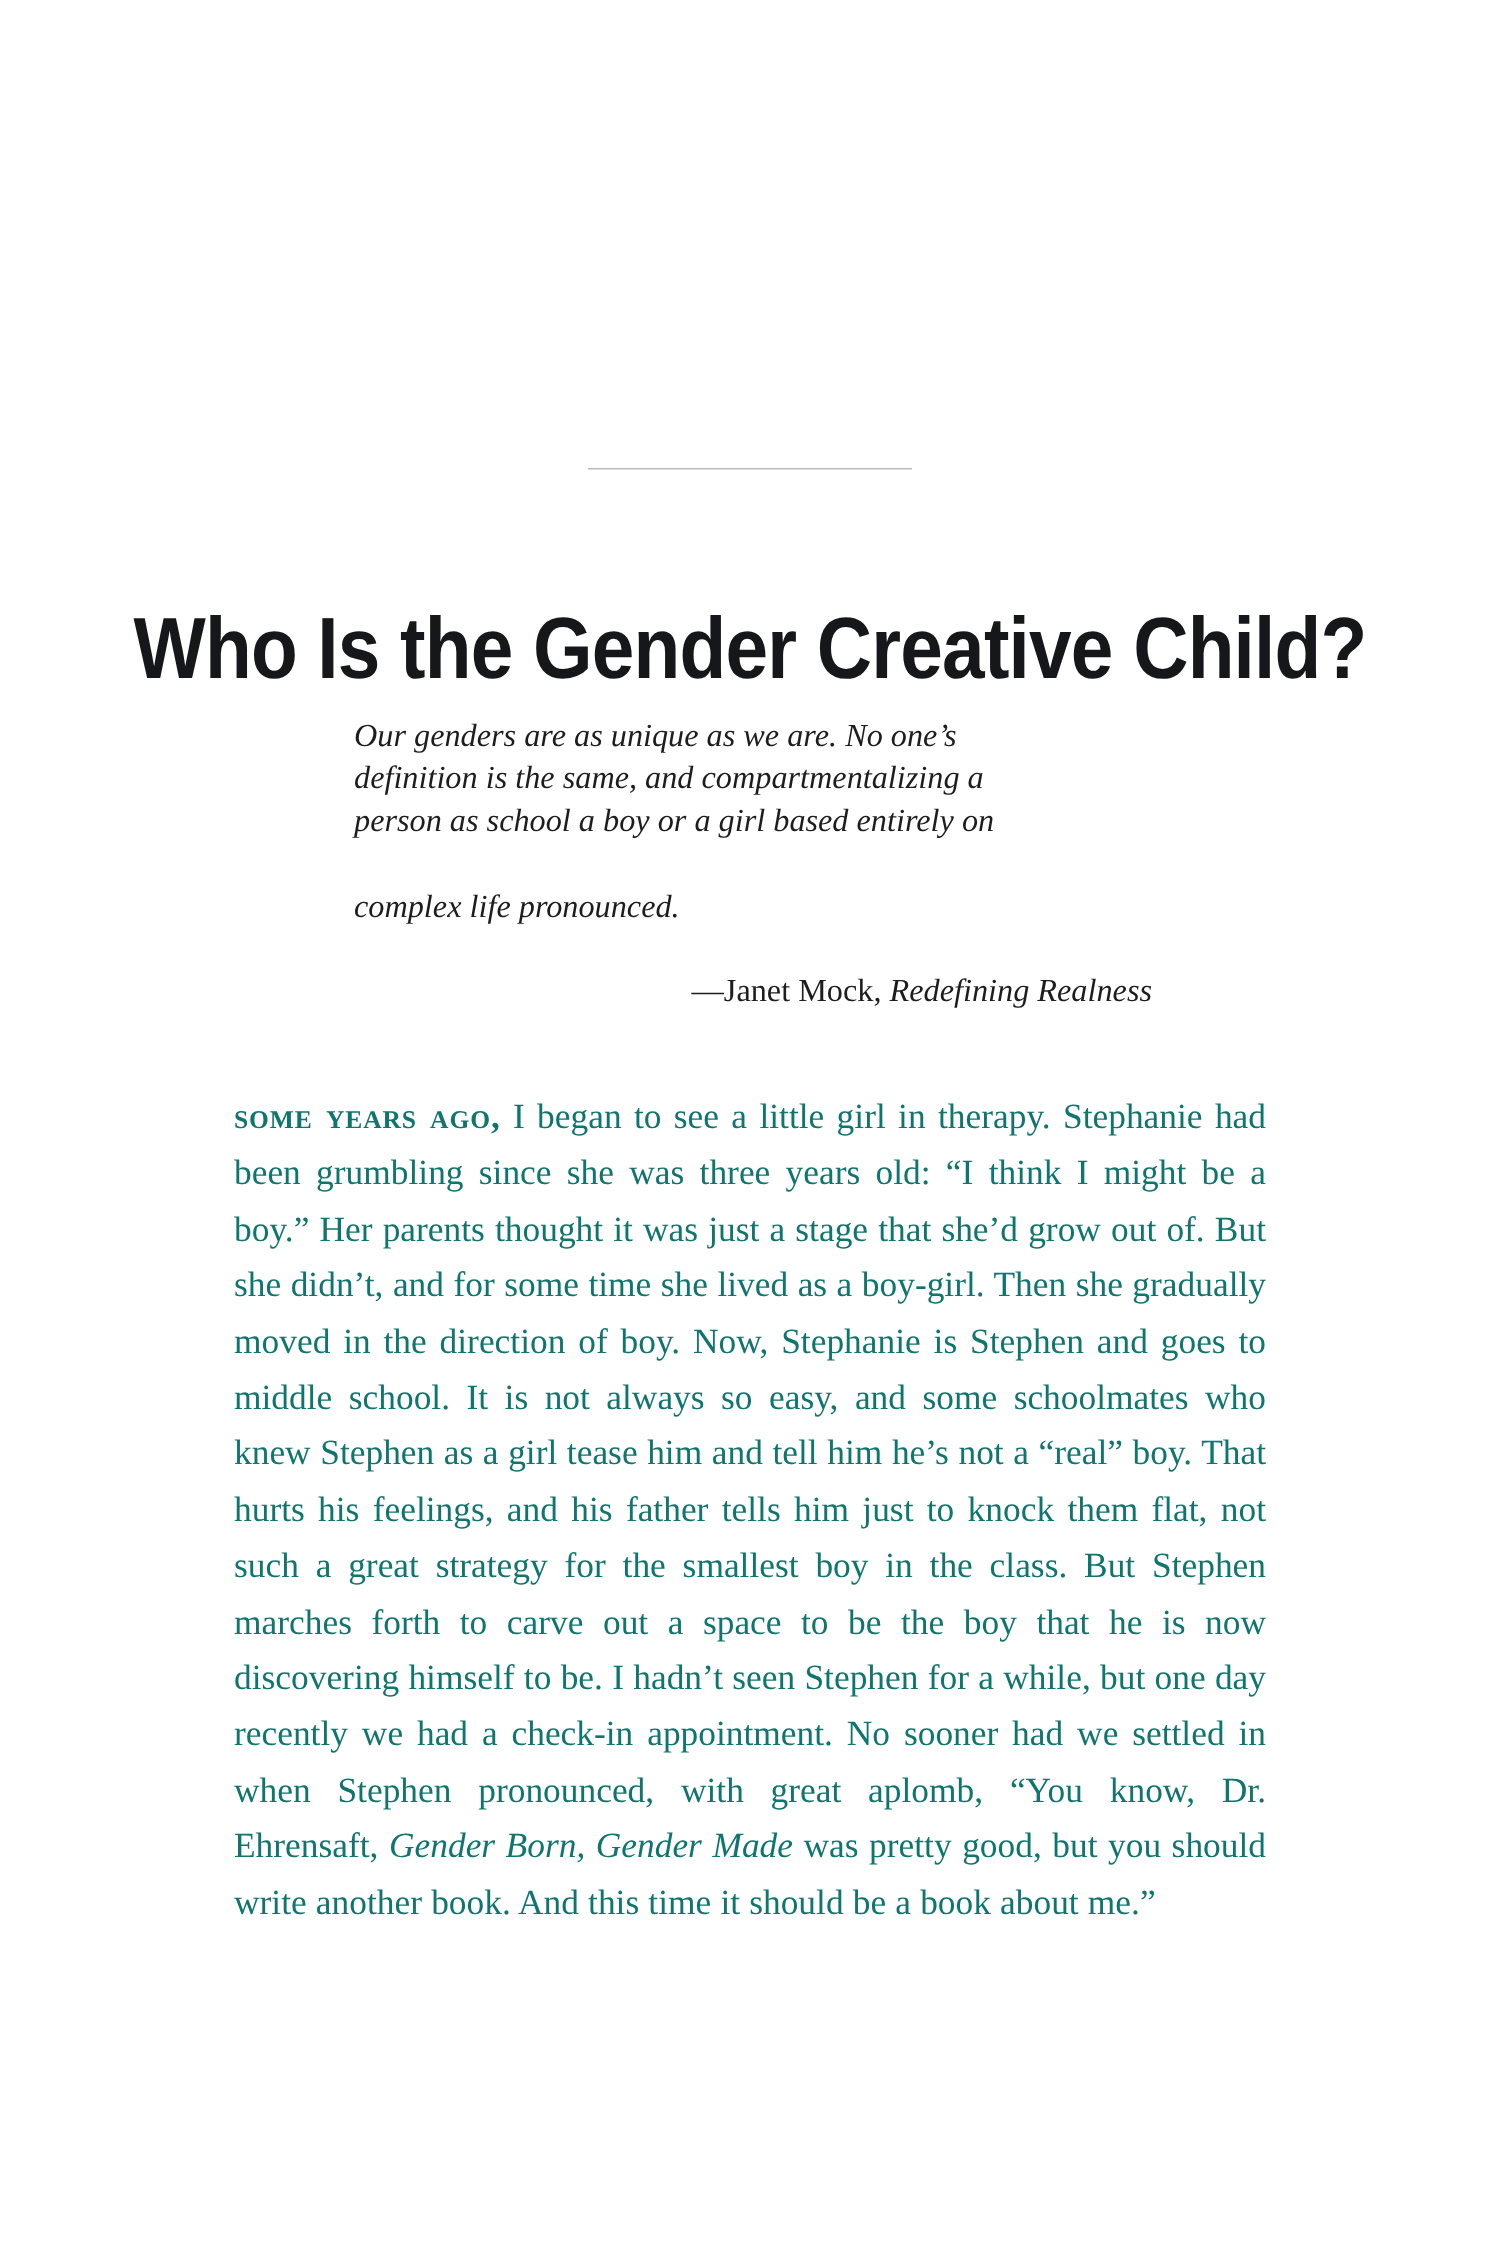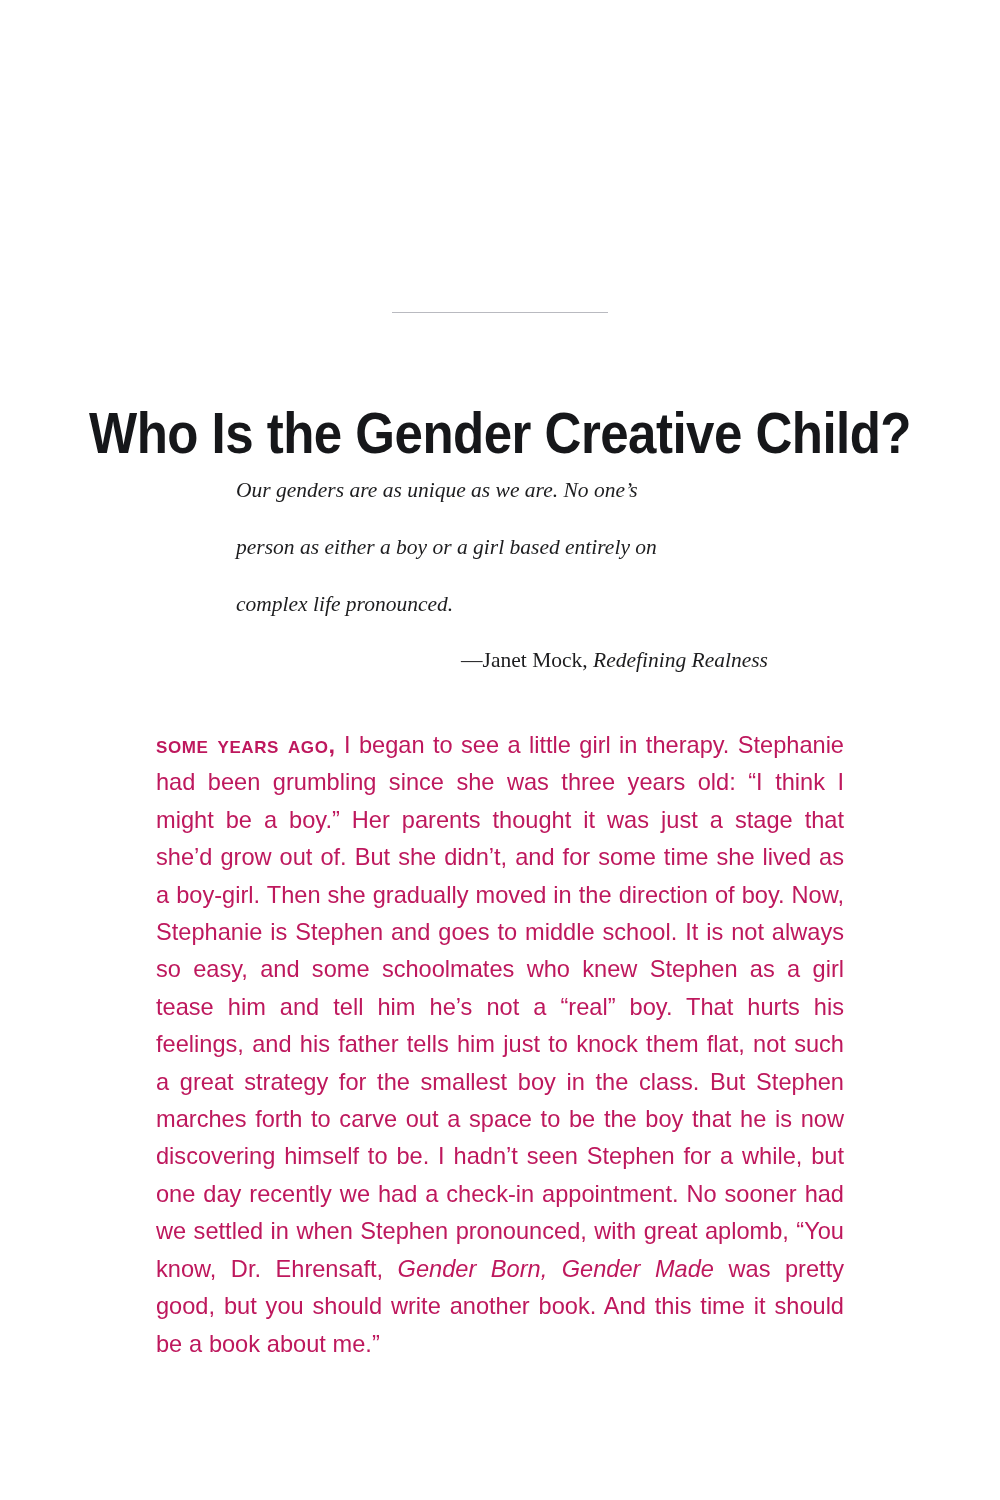--- a/index.html
+++ b/index.html
@@ -104,24 +104,24 @@
     position: absolute;
     top: 727px;
     left: 156px;
     width: 688px;
   }
 
   .body-par {
     margin: 0;
     text-align: justify;
     text-justify: inter-word;
-    font-family: Liberation Sans, sans-serif;
+    font-family: Liberation Serif, serif;
     font-size: 23.6px;
     line-height: 37.4px;
-    color: #be185d;
+    color: #0f766e;
     hyphens: manual;
     word-spacing: 0.2px;
   }
 
   .lead-in {
     font-weight: 700;
     font-variant: small-caps;
     text-transform: lowercase;
     letter-spacing: 0.6px;
     font-size: 23.6px;
@@ -135,22 +135,22 @@
 <div class="page">
 
 
   <div class="chapter-rule"></div>
 
   <h1 class="chapter-title">Who Is the Gender Creative Child?</h1>
 
   <div class="epigraph">
     <p class="epigraph-text">
       <span>Our genders are as unique as we are. No one’s</span><br>
-      <br>
-      <span>person as either a boy or a girl based entirely on</span><br>
+      <span>definition is the same, and compartmentalizing a</span><br>
+      <span>person as school a boy or a girl based entirely on</span><br>
       <br>
       <span>complex life pronounced.</span>
     </p>
     <p class="epigraph-attrib"><span>—Janet Mock, </span><span class="work">Redefining Realness</span></p>
   </div>
 
   <div class="body-block">
     <p class="body-par"><span class="lead-in">Some years ago,</span><span> I began to see a little girl in therapy. Stephanie had been grumbling since she was three years old: “I think I might be a boy.” Her parents thought it was just a stage that she’d grow out of. But she didn’t, and for some time she lived as a boy-girl. Then she gradually moved in the direction of boy. Now, Stephanie is Stephen and goes to middle school. It is not always so easy, and some schoolmates who knew Stephen as a girl tease him and tell him he’s not a “real” boy. That hurts his feelings, and his father tells him just to knock them flat, not such a great strategy for the smallest boy in the class. But Stephen marches forth to carve out a space to be the boy that he is now discovering himself to be. I hadn’t seen Stephen for a while, but one day recently we had a check-in appointment. No sooner had we settled in when Stephen pronounced, with great aplomb, “You know, Dr. Ehrensaft, </span><span class="ital">Gender Born, Gender Made</span><span> was pretty good, but you should write another book. And this time it should be a book about me.”</span></p>
   </div>
 

